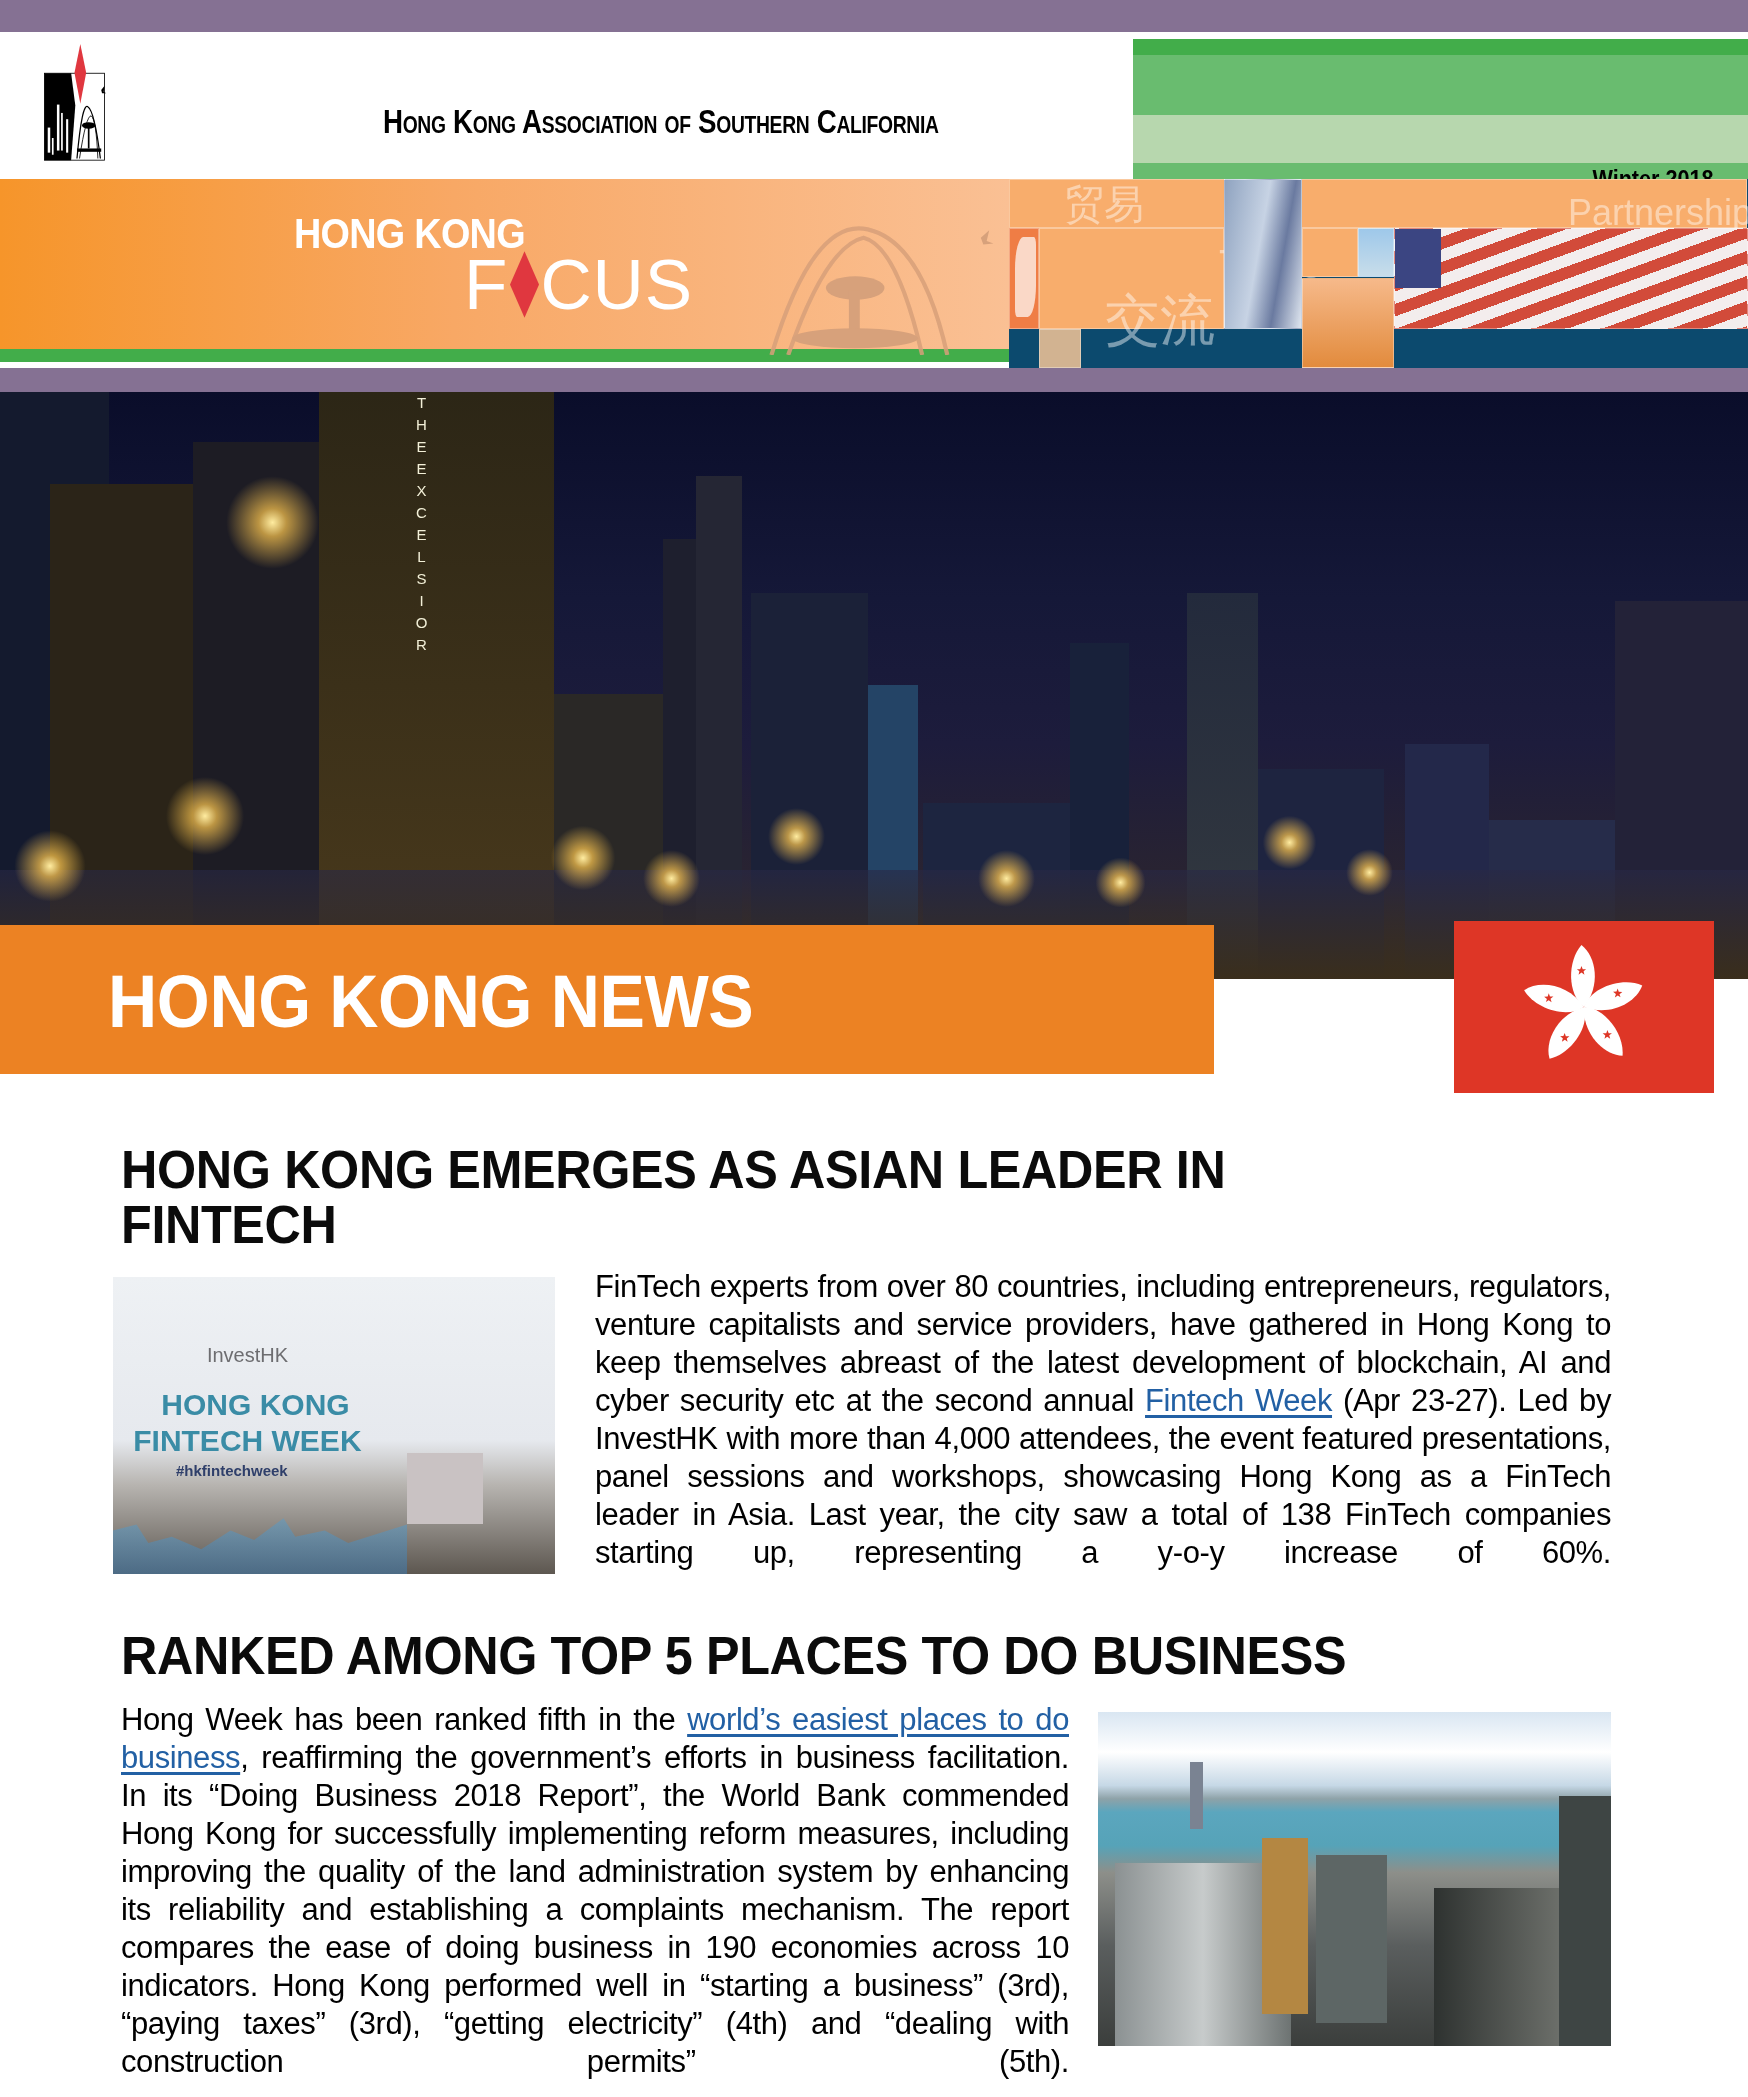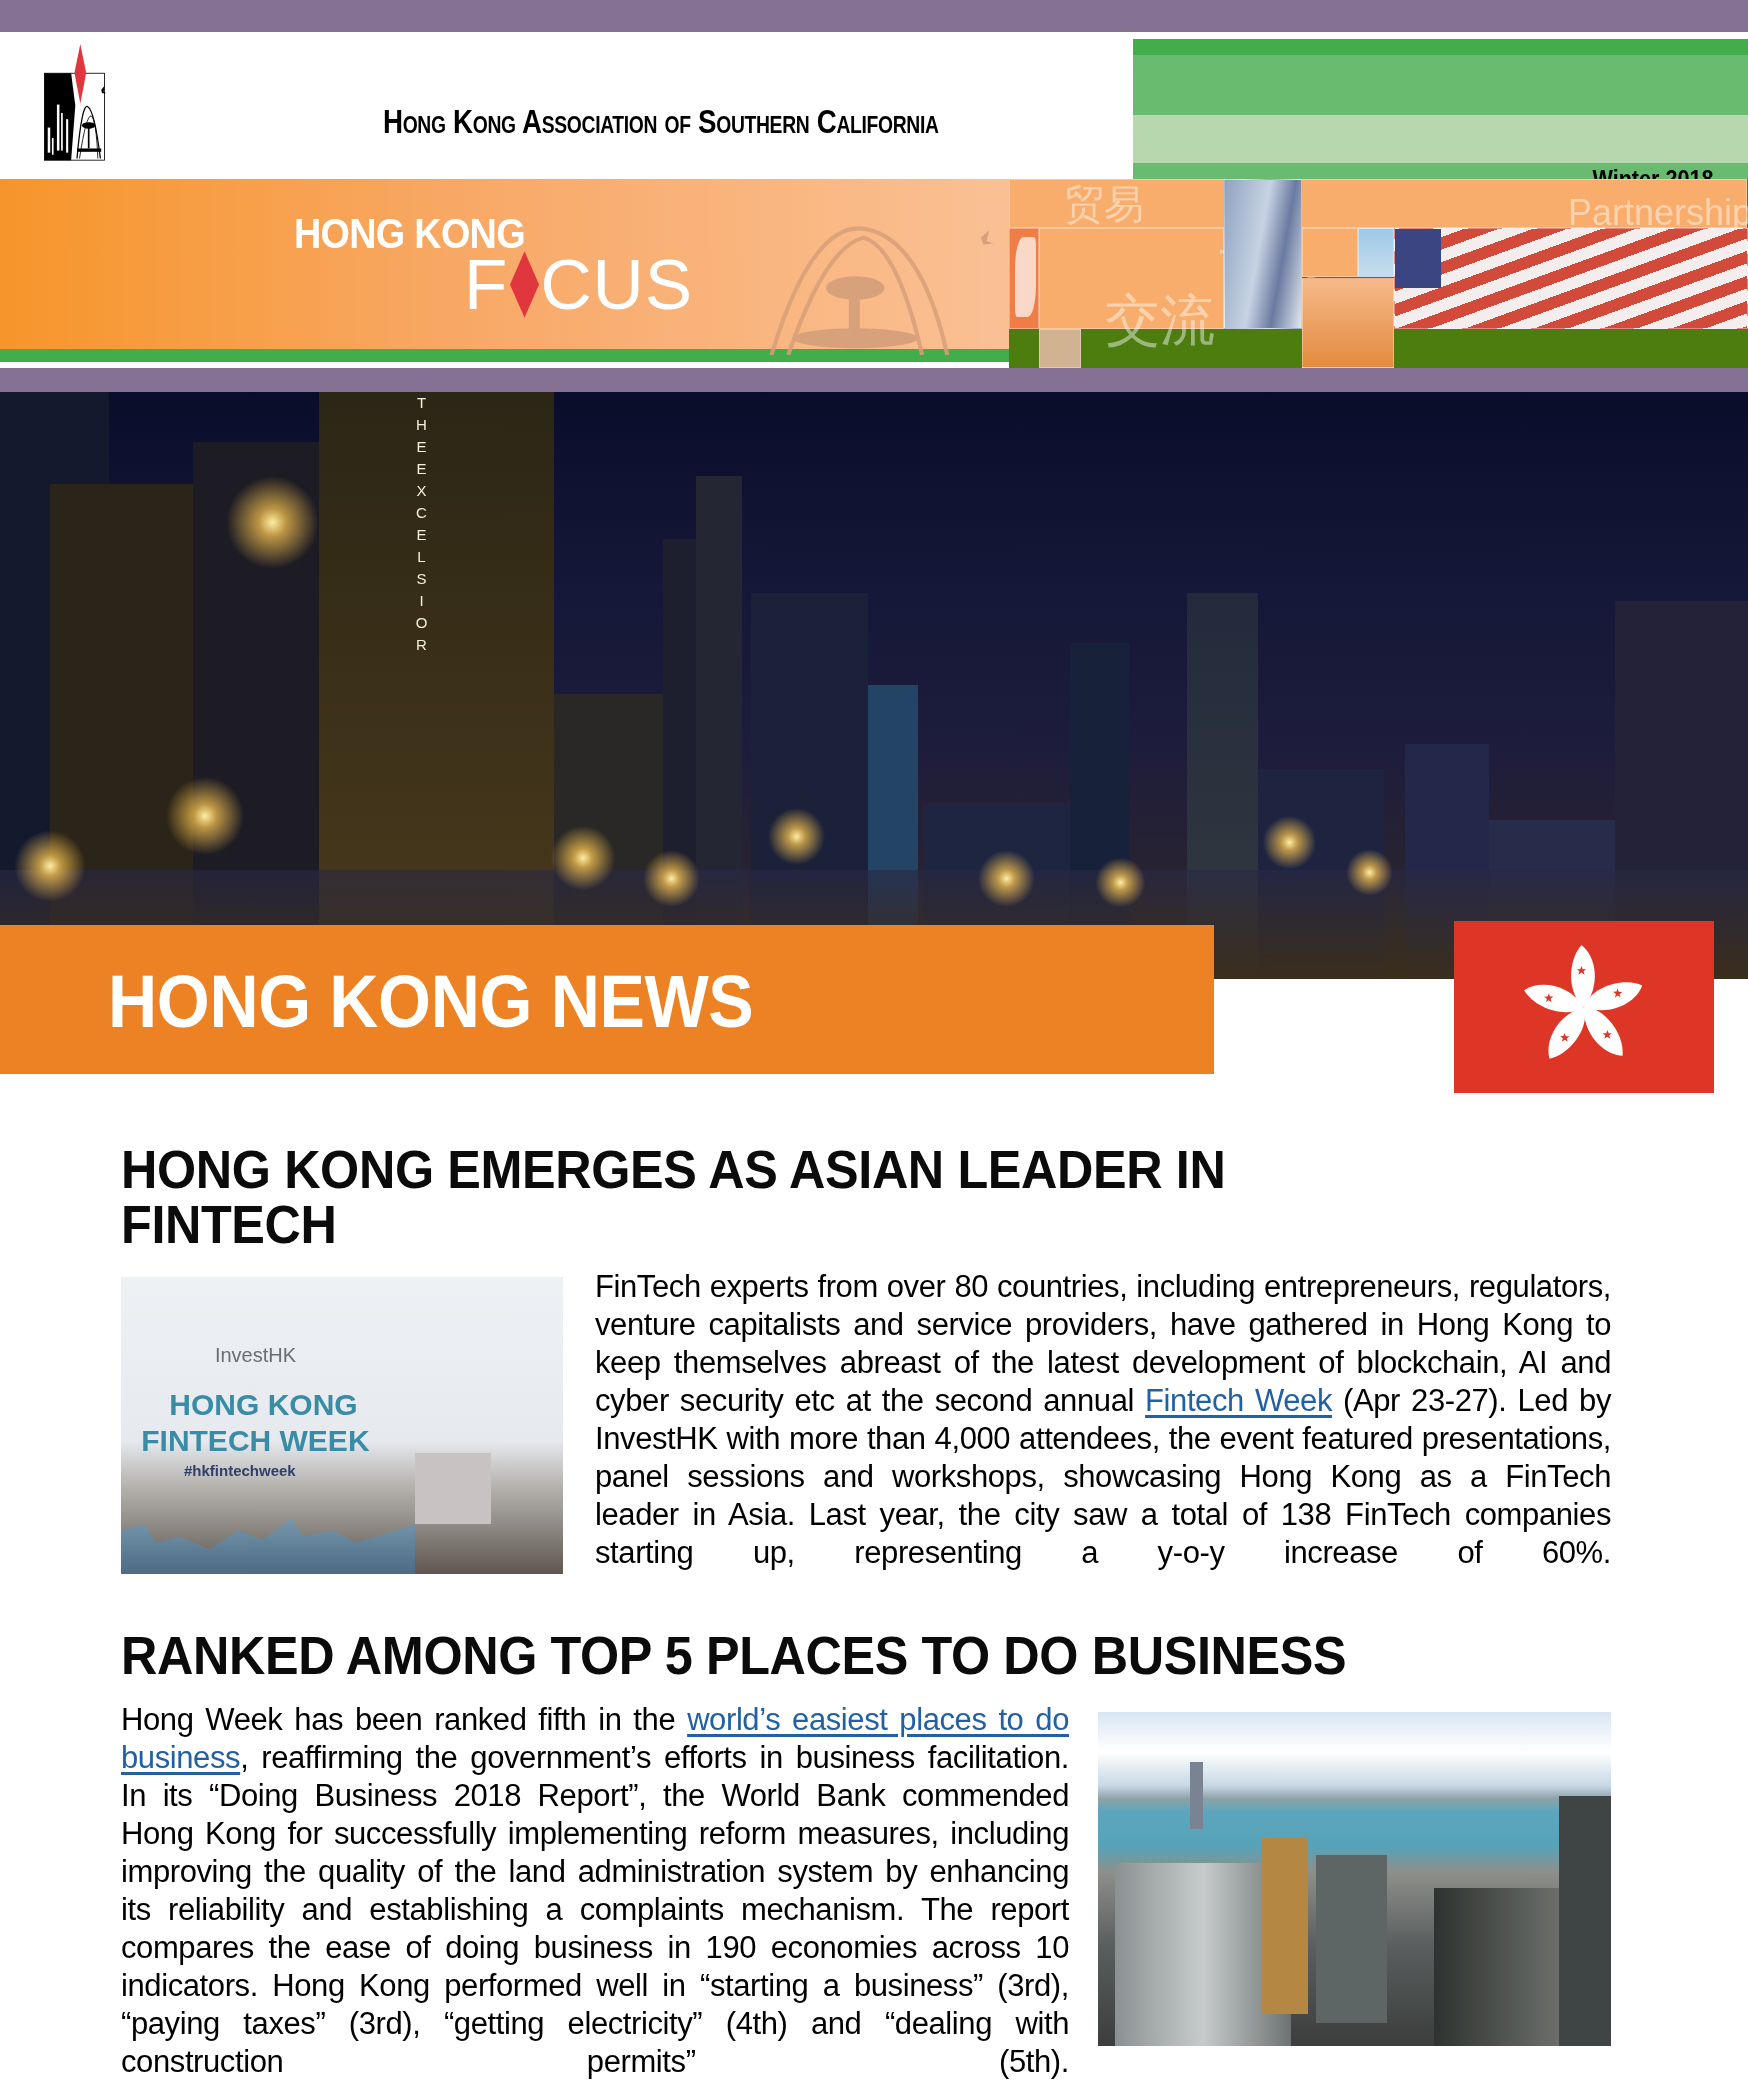--- a/index.html
+++ b/index.html
@@ -16,21 +16,21 @@
   .g2 { position: absolute; left: 0; top: 16px; width: 100%; height: 60px; background: #69bc6f; }
   .g3 { position: absolute; left: 0; top: 76px; width: 100%; height: 48px; background: #b7d7ae; }
   .g4 { position: absolute; left: 0; top: 124px; width: 100%; height: 22.7px; background: #69bc6f; }
   .issue { position: absolute; right: 34px; top: 126px; font-weight: bold; font-size: 24px; transform: scaleX(0.9); transform-origin: right top; white-space: nowrap; }
 
   
   .banner { position: absolute; left: 0; top: 179px; width: 1748px; height: 189px; }
   .banner-grad { position: absolute; left: 0; top: 0; width: 1009px; height: 177px;
      background: linear-gradient(90deg, #f6952a 0%, #f8a865 45%, #fac094 100%); }
   .banner-green { position: absolute; left: 0; top: 170px; width: 1009px; height: 12.6px; background: #42ad4a; }
-  .collage { position: absolute; left: 1009px; top: 0; width: 739px; height: 189px; background: #4d7c0f; overflow: hidden; }
+  .collage { position: absolute; left: 1009px; top: 0; width: 739px; height: 189px; background: #0c4a6e; overflow: hidden; }
   .cell { position: absolute; border: 0.8px solid rgba(255,255,255,0.35); }
   .banner-purple { position: absolute; left: 0; top: 368px; width: 1748px; height: 24px; background: #857193; }
   .brand-hk { position: absolute; left: 294px; top: 31px; color: #fff; font-weight: bold; font-size: 42px; letter-spacing: -0.8px; transform: scaleX(0.9); transform-origin: left top; white-space: nowrap; }
   .brand-focus { position: absolute; left: 464px; top: 70px; color: #fff; font-size: 71px; line-height: 1; letter-spacing: 0.8px; white-space: nowrap; display: flex; align-items: center; }
   .watermark { position: absolute; color: rgba(255,255,255,0.45); white-space: nowrap; }
 
   
   .hero { position: absolute; left: 0; top: 392px; width: 1748px; height: 587px; overflow: hidden;
      background: linear-gradient(180deg, #0a0d2a 0%, #151838 35%, #1d1c3c 60%, #2a2430 85%, #3a2c18 100%); }
   .bldg { position: absolute; bottom: 0; }
@@ -187,21 +187,21 @@
       </g>
     </g>
   </svg>
 </div>
 
 <div class="headline" style="left:121px;top:1142px;">
   <div>HONG KONG EMERGES AS ASIAN LEADER IN</div>
   <div>FINTECH</div>
 </div>
 
-<div class="photo" style="left:121px;top:1277px;width:442px;height:297px;background:linear-gradient(180deg,#eef1f4 0%,#e6e9ee 55%,#b7b4b0 70%,#5d5750 100%);">
+<div class="photo" style="left:113px;top:1277px;width:442px;height:297px;background:linear-gradient(180deg,#eef1f4 0%,#e6e9ee 55%,#b7b4b0 70%,#5d5750 100%);">
   <div style="position:absolute;left:17px;top:67px;width:235px;text-align:center;color:#6d6d70;font-size:20px;">InvestHK</div>
   <div style="position:absolute;left:25px;top:111px;width:235px;text-align:center;color:#3a8ca6;font-size:30px;font-weight:bold;">HONG KONG</div>
   <div style="position:absolute;left:8.4px;top:147px;width:252px;text-align:center;color:#3a8ca6;font-size:30px;font-weight:bold;">FINTECH WEEK</div>
   <div style="position:absolute;left:63px;top:185px;color:#2f3f6a;font-size:15px;font-weight:bold;">#hkfintechweek</div>
   <div style="position:absolute;left:0;top:235px;width:294px;height:62px;background:linear-gradient(180deg,#5fa0c8,#3f7bb0);opacity:0.55;clip-path:polygon(0 30%,8% 20%,12% 50%,20% 40%,30% 60%,40% 30%,48% 45%,58% 10%,62% 40%,72% 30%,80% 50%,100% 20%,100% 100%,0 100%);"></div>
   <div style="position:absolute;left:294px;top:176px;width:76px;height:71px;background:#c9c2c3;"></div>
 </div>
 
 <div class="body-text" style="left:595px;top:1268px;width:1016px;">
   <span>FinTech experts from over 80 countries, including entrepreneurs, regulators, venture capitalists and service providers, have gathered in Hong Kong to keep themselves abreast of the latest development of blockchain, AI and cyber security etc at the second annual</span>

